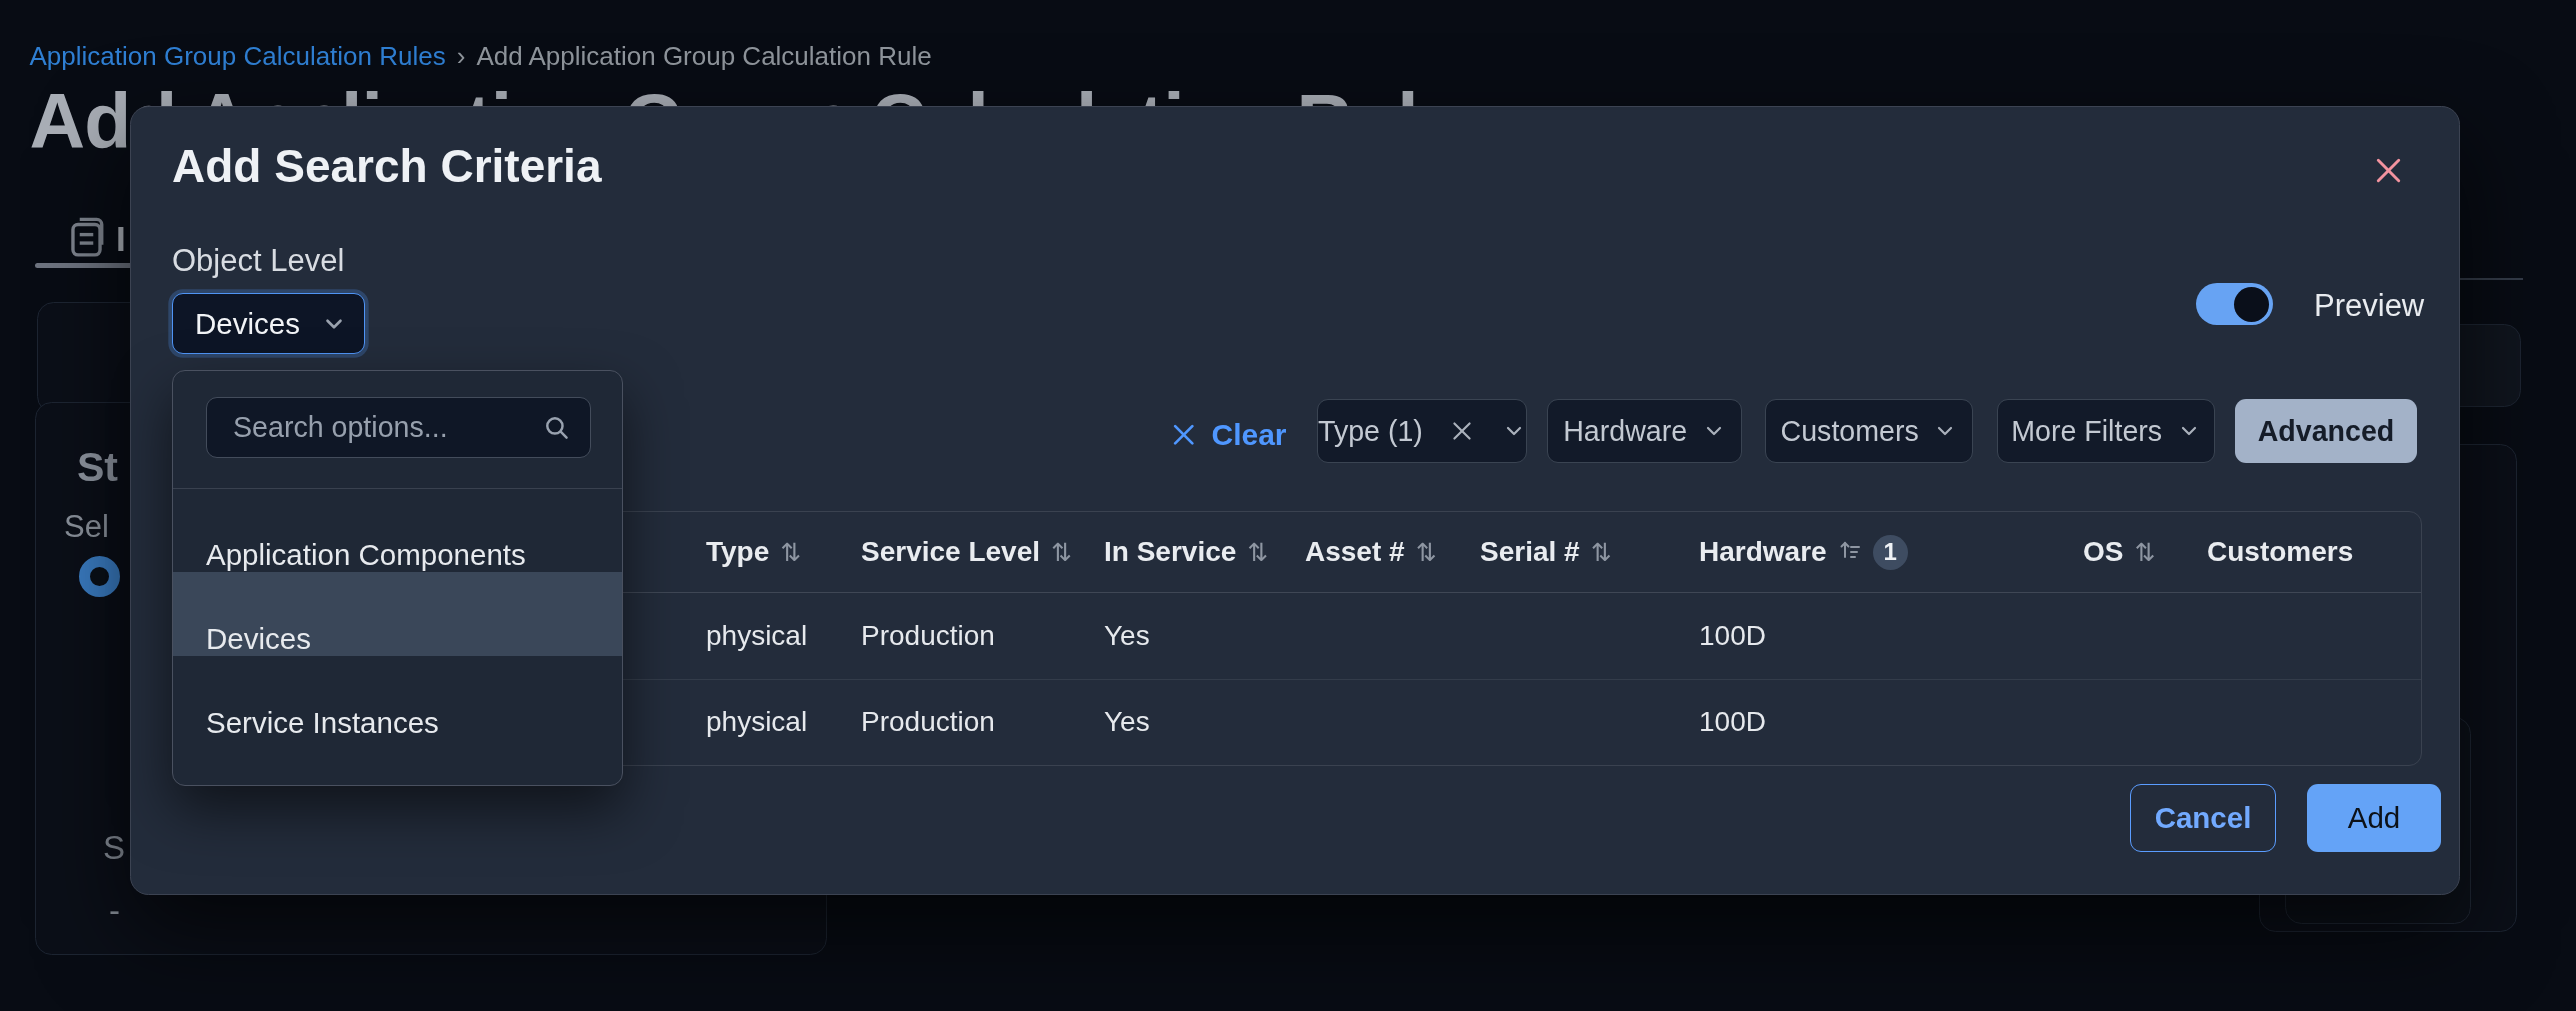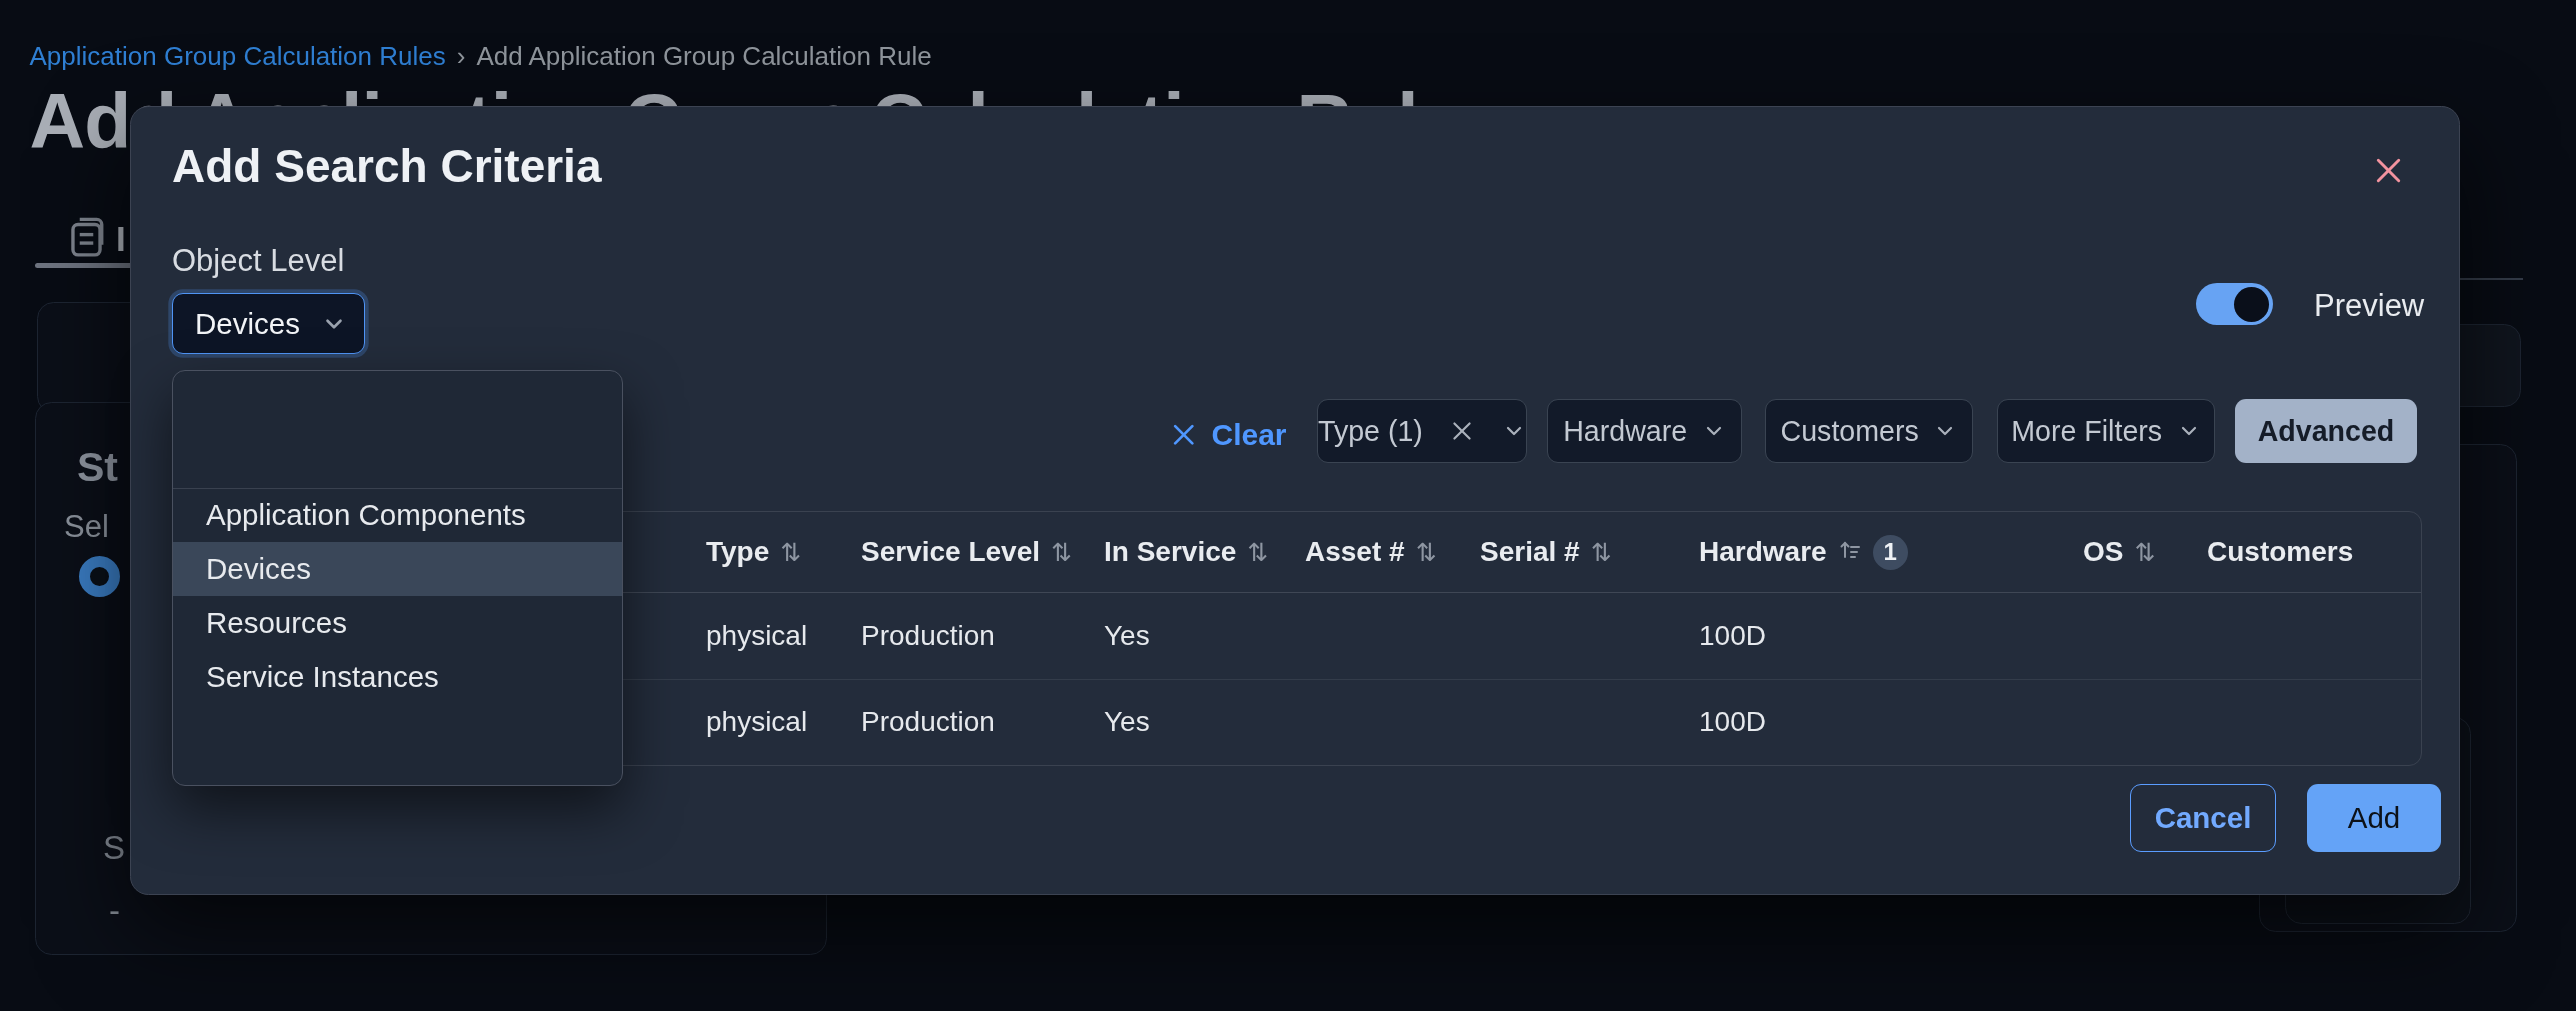--- a/index.html
+++ b/index.html
@@ -49,21 +49,21 @@
 
   
   .panel{left:41px;top:263px;width:451px;height:416px;background:#1f2836;border:0.9px solid #4a5160;
          border-radius:13px;box-shadow:0 24px 55px rgba(0,0,0,.55);z-index:30;}
   .search-box{position:absolute;left:33px;top:26px;width:385px;height:61px;background:#0f1726;border:0.9px solid #434c5b;
               border-radius:11px;display:flex;align-items:center;padding:0 18.4px 0 24px;}
   .search-input{flex:1;background:transparent;border:none;outline:none;font-size:28.6px;color:#dfe3e9;min-width:0;}
   .search-input::placeholder{color:#97a0ad;}
   .panel-divider{position:absolute;left:0;top:117px;width:100%;height:0.9px;background:#39414f;}
   .options{position:absolute;left:0;top:117px;width:100%;}
-  .option{height:54px;display:flex;align-items:center;padding-left:33px;font-size:29.5px;color:#e7eaee;cursor:pointer;}
+  .option{height:84px;display:flex;align-items:flex-end;padding-left:33px;font-size:29.5px;color:#e7eaee;cursor:pointer;}
   .option.selected{background:#3a4759;}
 
   
   .clear-btn{left:1038px;top:303px;height:50px;display:flex;align-items:center;gap:13px;cursor:pointer;}
   .clear-x{color:#4f97ff;display:flex;}
   .clear-text{font-size:30px;font-weight:700;color:#4f97ff;}
   .chip{top:292px;height:64px;background:#121a29;border:1.8px solid #3a4452;border-radius:11px;
         display:flex;align-items:center;justify-content:center;gap:14.7px;color:#c3c9d2;font-size:28.6px;cursor:pointer;}
   .chip-x{color:#aab1bb;display:flex;cursor:pointer;}
   .chip .chev{color:#aab1bb;}
@@ -278,32 +278,38 @@
         <div class="td">Yes</div>
         <div class="td"></div>
         <div class="td"></div>
         <div class="td">100D</div>
         <div class="td"></div>
         <div class="td"></div>
       </div>
     </div>
 
     <div class="abs panel">
+      <div class="search-box">
+        <input class="search-input" type="text" placeholder="Search options..." style="">
+        <span class="chev" style="color:#99a2af;">
+          <svg width="29.5" height="29.5" viewBox="0 0 24 24" fill="none" stroke="currentColor" stroke-width="2" stroke-linecap="round">
+            <circle cx="10.5" cy="10.5" r="6.2"></circle>
+            <line x1="15.2" y1="15.2" x2="20" y2="20"></line>
+          </svg>
+        </span>
+      </div>
       <div class="panel-divider"></div>
       <div class="options">
         <div class="option">
           <span class="nowrap">Application Components</span>
         </div>
         <div class="option selected">
           <span class="nowrap">Devices</span>
         </div>
         <div class="option">
-          <span class="nowrap">Resources</span>
-        </div>
-        <div class="option">
           <span class="nowrap">Service Instances</span>
         </div>
       </div>
     </div>
 
     <div class="abs cancel-btn">
       <span class="nowrap">Cancel</span>
     </div>
     <div class="abs add-btn">
       <span class="nowrap">Add</span>

